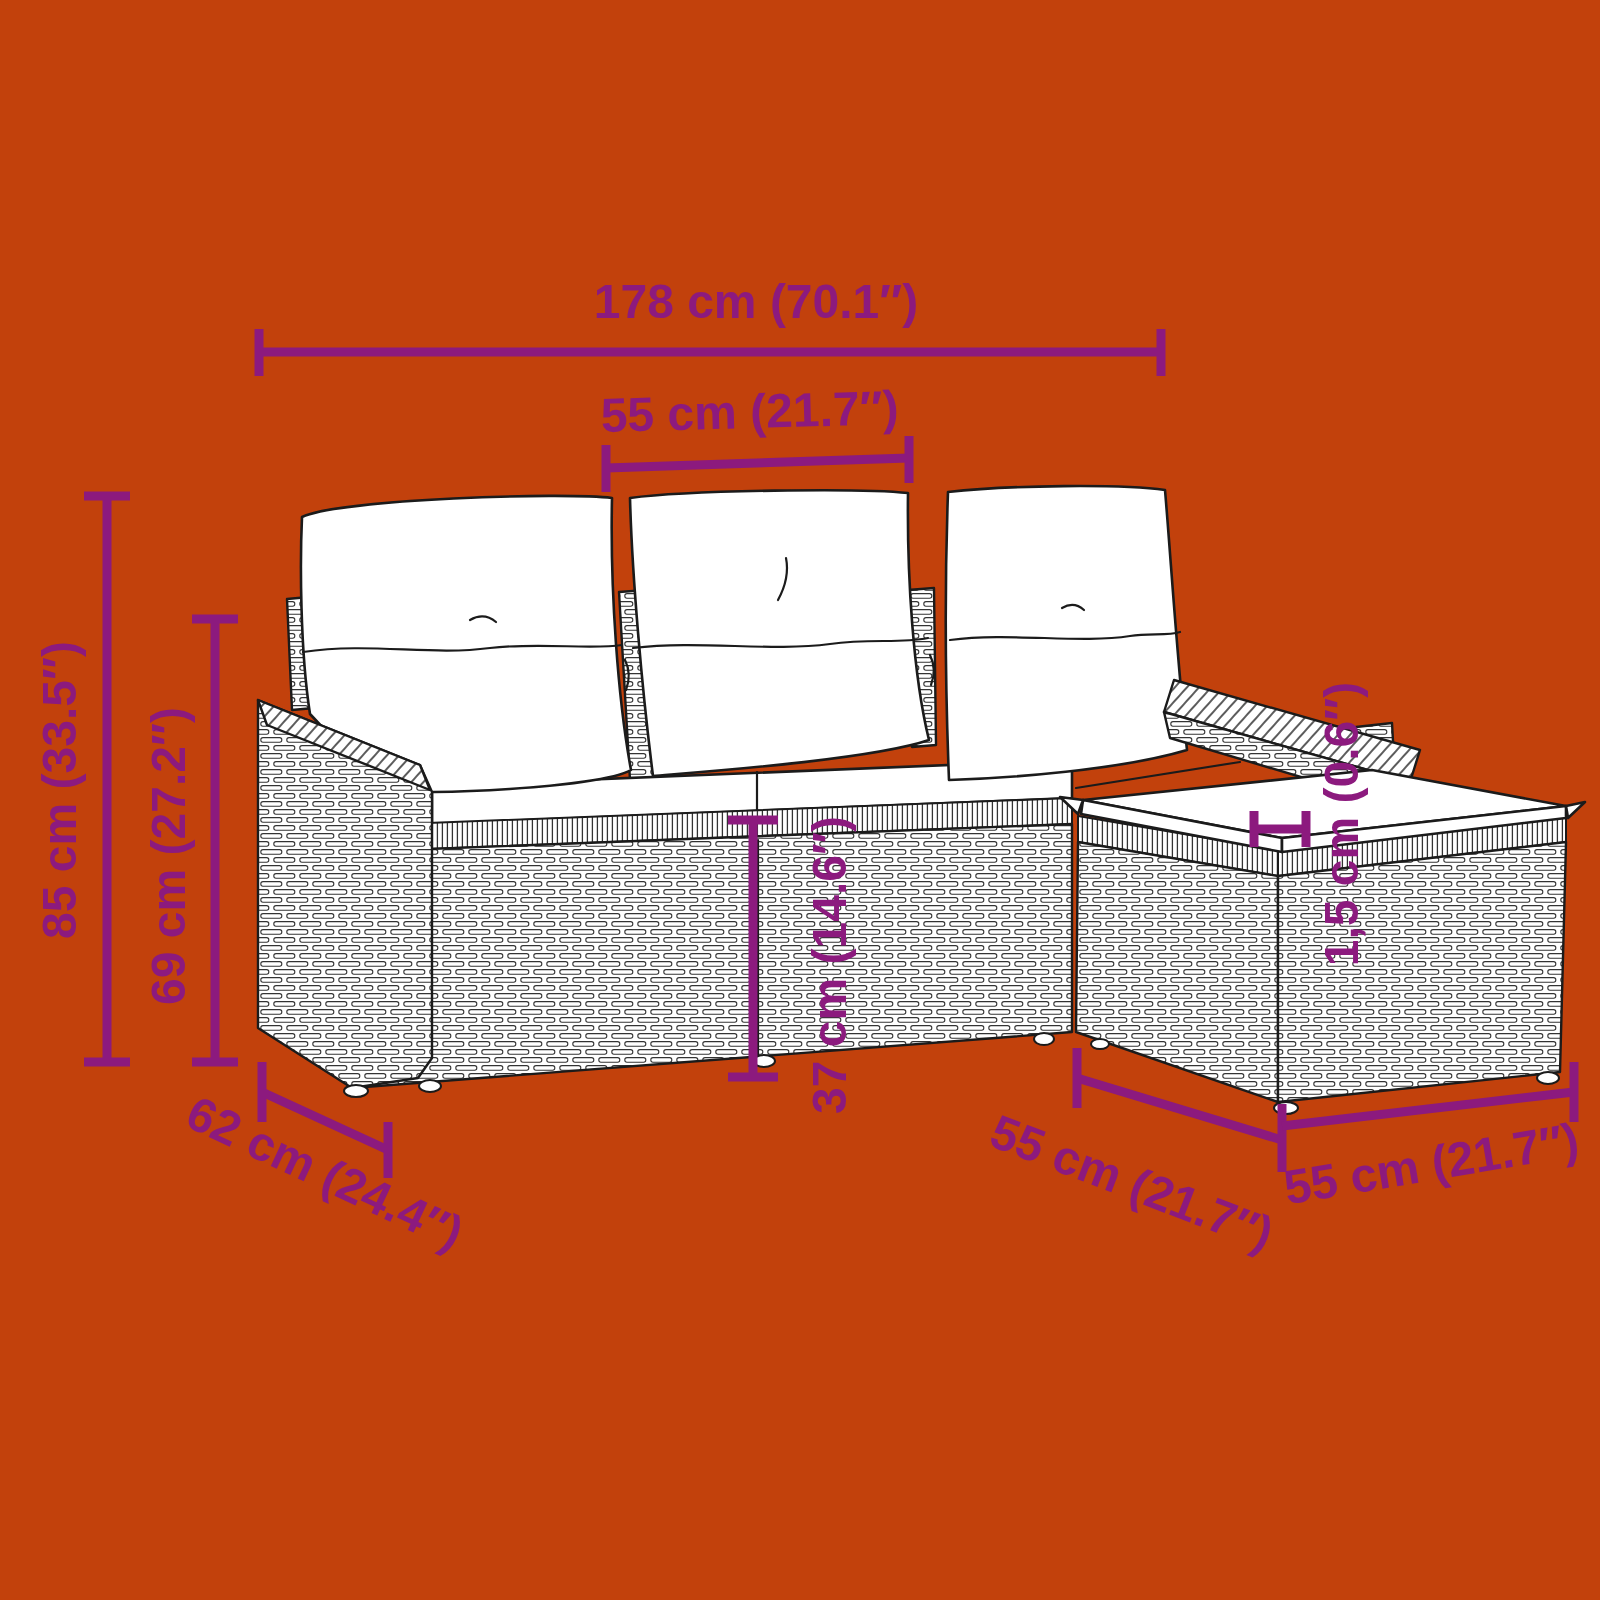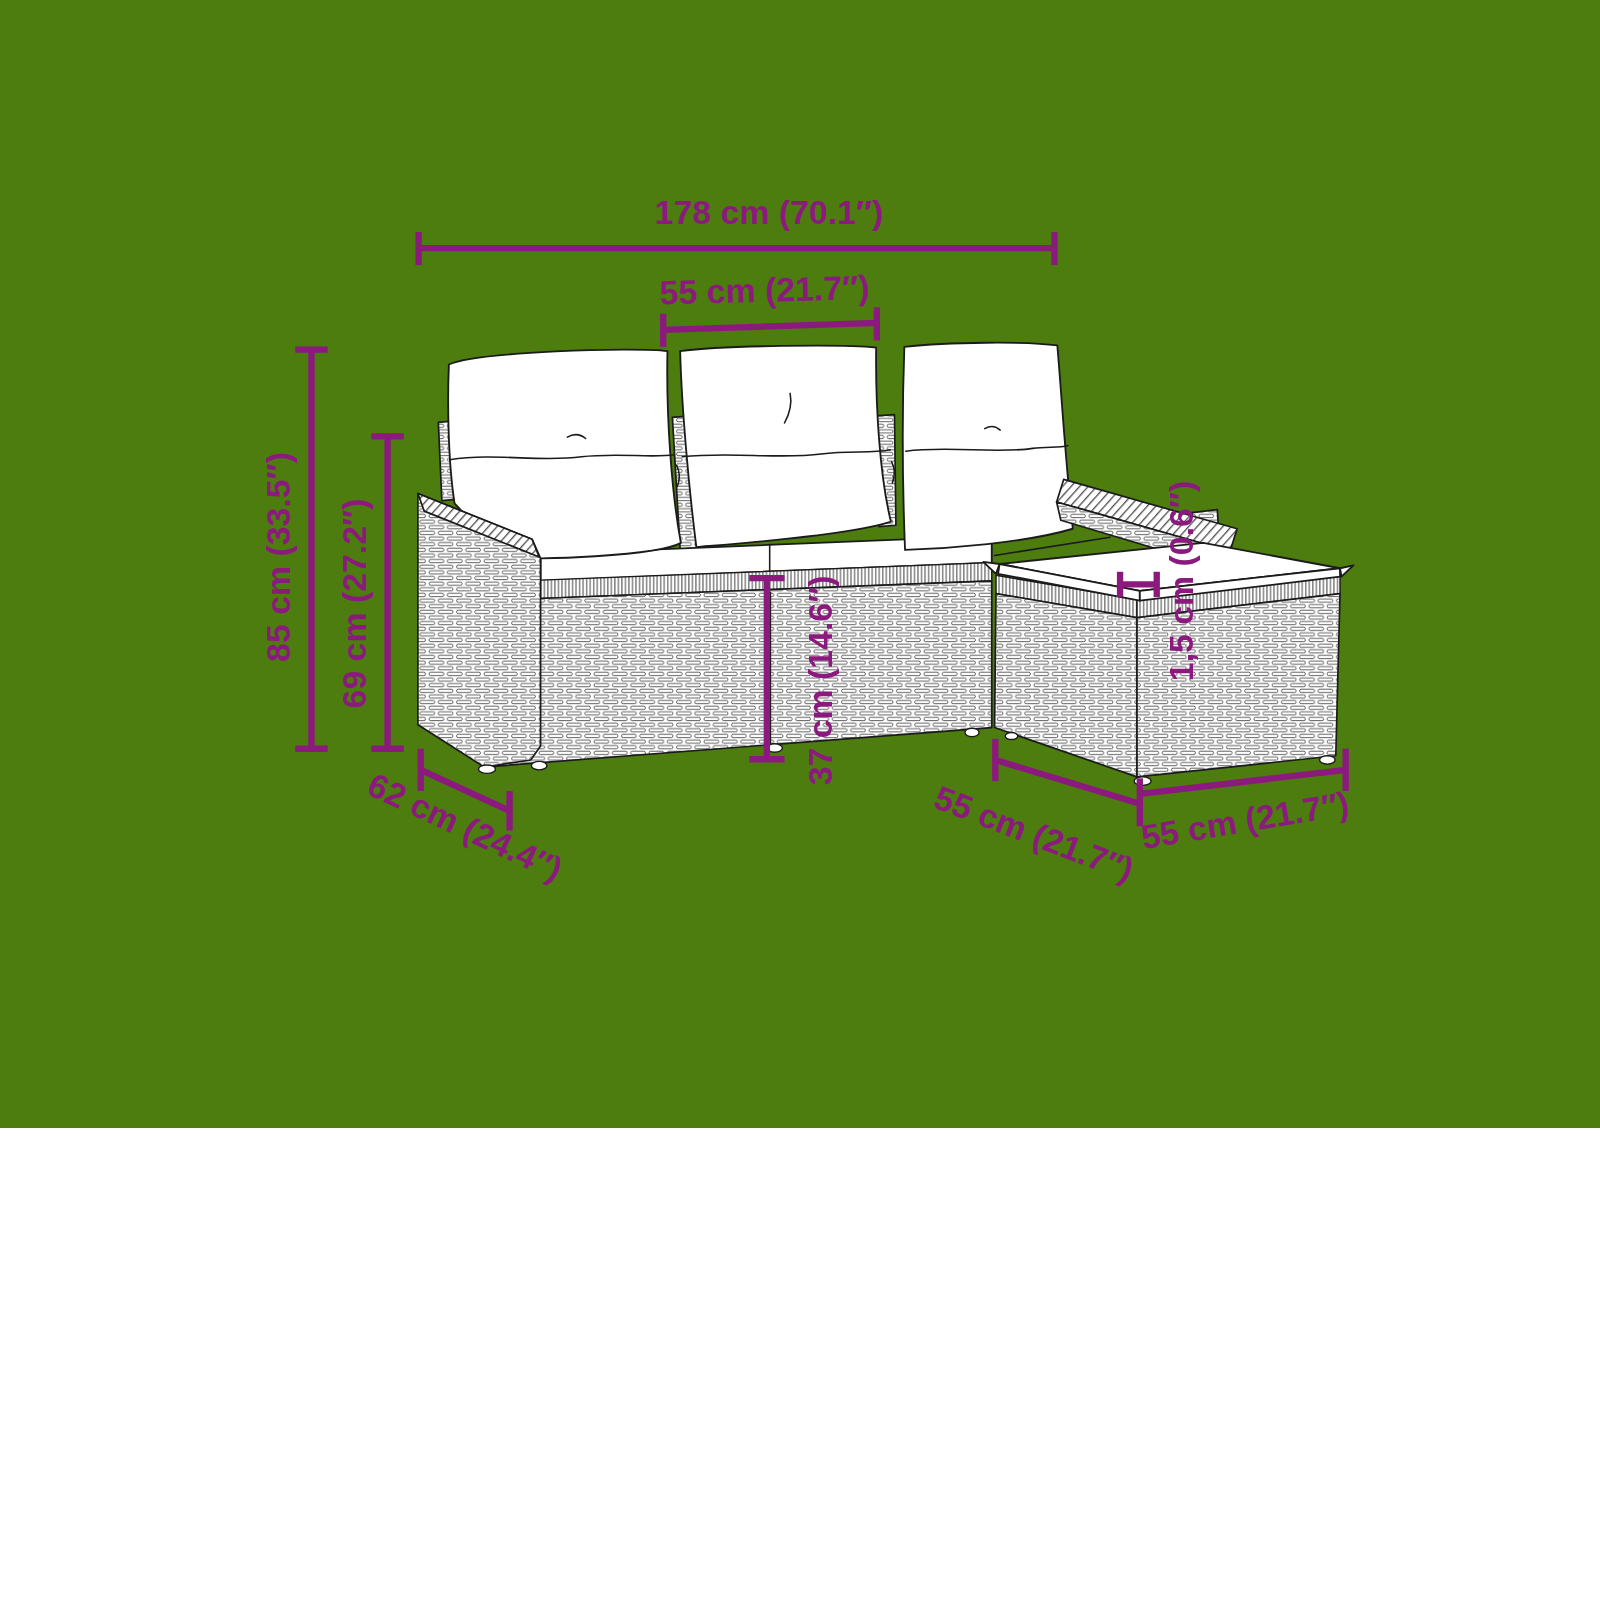--- a/index.html
+++ b/index.html
@@ -1,16 +1,16 @@
 <!DOCTYPE html>
 <html><head>
 <meta charset="utf-8">
 <style>
   html,body{margin:0;padding:0;background:#ffffff;}
-  .stage{width:1600px;height:1128px;position:relative;margin:0 auto;background:#4d7c0f;overflow:hidden;}
+  .stage{width:1600px;height:1600px;position:relative;margin:0 auto;background:#c2410c;overflow:hidden;}
   svg{display:block;width:100%;height:100%;}
   .dim-text{
     font-family:"Liberation Sans","DejaVu Sans",sans-serif;
     font-weight:700;
     font-size:48px;
   }
   .weavefill{fill:url(#weave);stroke:#1b1b1b;stroke-width:2.4;stroke-linejoin:round;}
   .hatchfill{fill:url(#hatch);stroke:#1b1b1b;stroke-width:2.4;stroke-linejoin:round;}
   .braidfill{fill:url(#braid);stroke:#1b1b1b;stroke-width:2;stroke-linejoin:round;}
   .whitefill{fill:#ffffff;stroke:#1b1b1b;stroke-width:2.6;stroke-linejoin:round;}

